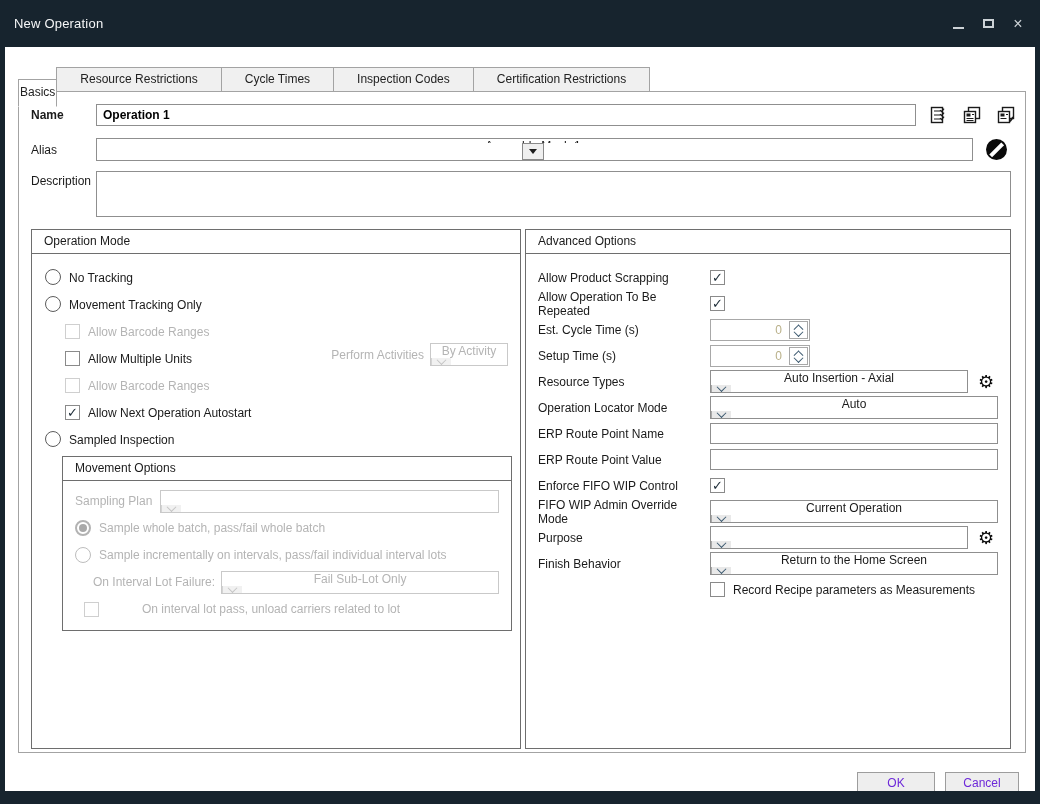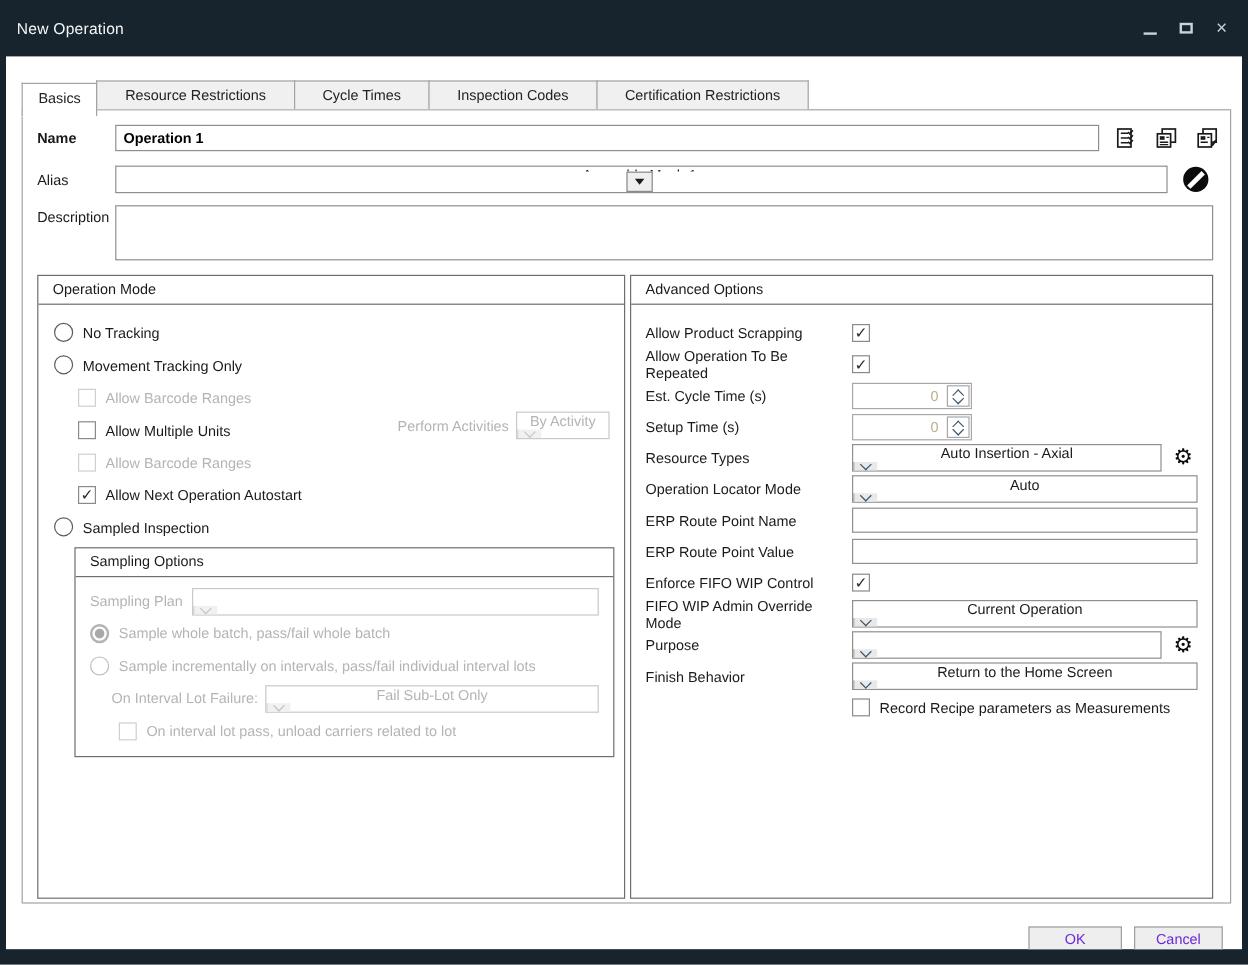--- a/index.html
+++ b/index.html
@@ -12,21 +12,21 @@
   .win-controls { margin-left:auto; display:flex; align-items:center; gap:14px; }
   .win-btn { width:16px; height:16px; display:flex; align-items:center; justify-content:center; cursor:pointer; }
   .glyph-min { width:11px; height:2px; background:#ccd2d6; margin-top:8px; }
   .glyph-max { width:11px; height:9px; border:2px solid #ccd2d6; }
   .glyph-close { color:#ccd2d6; font-size:16px; line-height:16px; }
 
   .content { position:absolute; left:5px; right:5px; top:47px; bottom:13px; background:#fff; overflow:hidden; }
 
   .tabs { display:flex; margin:16px 9px 0 13px; align-items:flex-end; position:relative; z-index:2; }
   .tab { border:1px solid #a3a3a3; border-bottom:none; background:#f0f0f0; padding:4px 23px 5px; margin-right:-1px; color:#222; cursor:pointer; }
-  .tab.active { background:#fff; padding:5px 13px 7px; position:relative; top:6px; border-bottom:1px solid #fff; }
+  .tab.active { background:#fff; padding:5px 1px 7px; position:relative; top:16px; border-bottom:1px solid #fff; }
 
   .tabpage { margin:0 9px 0 13px; border:1px solid #a3a3a3; height:662px; padding:12px 0 0 0; position:relative; z-index:1; background:#fff; }
 
   .frow { display:flex; align-items:center; padding:0 0 0 12px; }
   .flabel { width:65px; flex:0 0 65px; }
   .flabel.bold { font-weight:bold; }
   .tbox { height:22px; border:1px solid #8f8f8f; background:#fff; padding:0 6px; display:flex; align-items:center; }
   .tbox input { border:none; outline:none; width:100%; font:inherit; background:transparent; }
   .name-input { width:820px; }
   .name-input input { font-weight:bold; }
@@ -227,21 +227,21 @@
               <span class="cb checked"></span>
               <span class="lbl">Allow Next Operation Autostart</span>
             </div>
 
             <div class="opt-row">
               <span class="radio"></span>
               <span class="lbl">Sampled Inspection</span>
             </div>
 
             <div class="sampling-box">
-              <div class="panel-title">Sampling Options</div>
+              <div class="panel-title">Movement Options</div>
               <div class="samp-body">
                 <div class="samp-row">
                   <span class="disabled-text">Sampling Plan</span>
                   <span class="combo disabled samp-plan-combo">
                     <span class="ctext"></span>
                     <span class="cbtn">
                         <span class="chev-down"></span>
                       </span>
                   </span>
                 </div>
@@ -255,21 +255,21 @@
                 </div>
                 <div class="samp-row" style="margin-left:18px;">
                   <span class="disabled-text">On Interval Lot Failure:</span>
                   <span class="combo disabled samp-fail-combo">
                     <span class="ctext">Fail Sub-Lot Only</span>
                     <span class="cbtn">
                         <span class="chev-down"></span>
                       </span>
                   </span>
                 </div>
-                <div class="samp-row" style="margin-left:24px;">
+                <div class="samp-row" style="margin-left:9px;gap:35px;">
                   <span class="cb disabled"></span>
                   <span class="lbl disabled-text" style="margin-left:8px;">On interval lot pass, unload carriers related to lot</span>
                 </div>
               </div>
             </div>
 
           </div>
         </div>
 
         <div class="panel panel-right">

